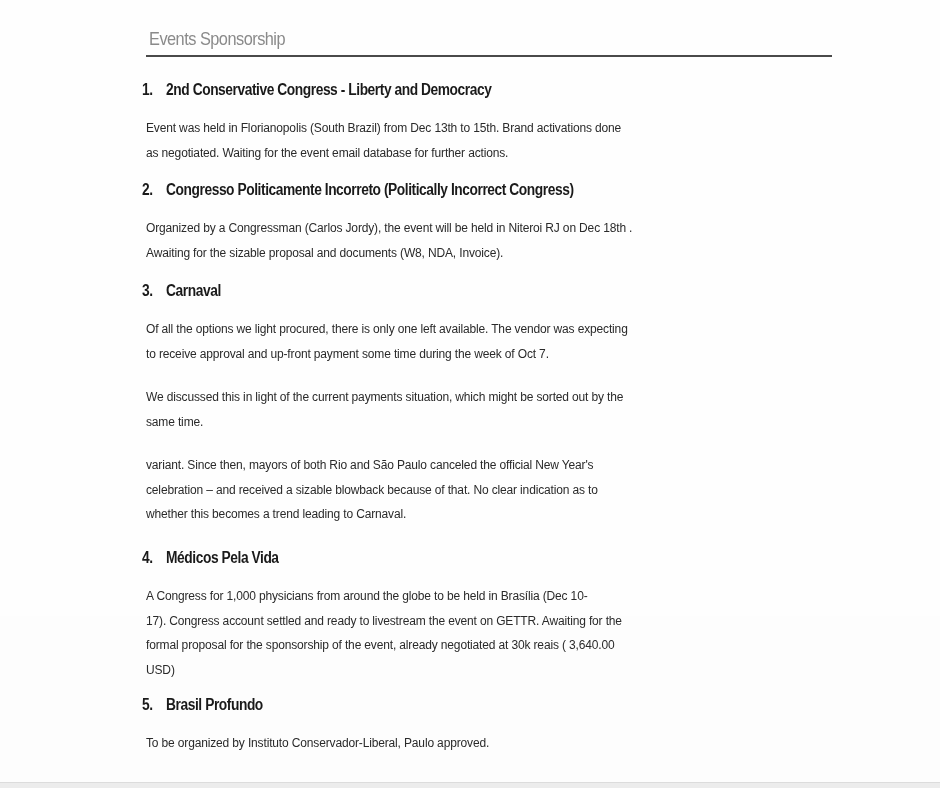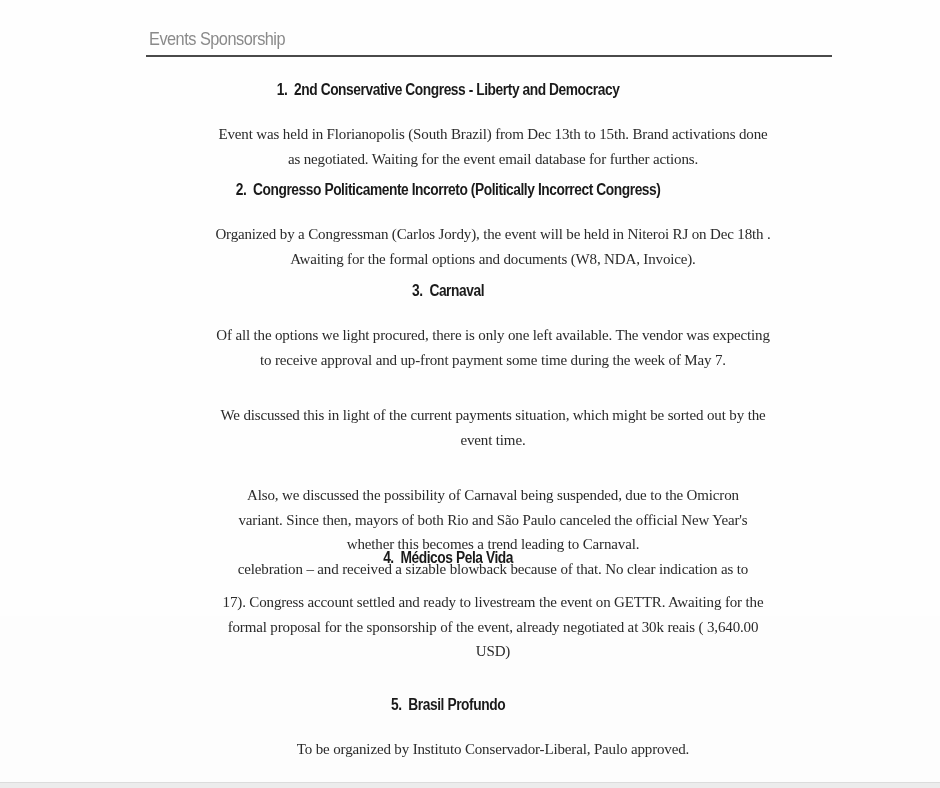--- a/index.html
+++ b/index.html
@@ -19,34 +19,34 @@
   .doc-title {
     position: absolute; left: 149px; top: 28px;
     font-family: "Liberation Sans", sans-serif;
     font-size: 19px; color: #8a8a8a; letter-spacing: -0.6px;
     transform: scaleX(0.86); transform-origin: left top;
   }
   .title-rule {
     position: absolute; left: 146px; top: 55px; width: 686px; height: 2px;
     background: #4a4a4a;
   }
-  .section { position: absolute; left: 148px; width: 690px; text-align: center; }
+  .section { position: absolute; left: 142px; width: 690px; }
   .heading {
     font-family: "Liberation Sans", sans-serif;
     font-weight: bold; font-size: 16px; color: #1a1a1a;
     letter-spacing: -0.5px; white-space: nowrap;
     transform: scaleX(0.86); transform-origin: left top;
     height: 20px;
   }
   .heading .num { display: inline-block; width: 28px; }
   .para {
-    font-family: Liberation Serif, serif;
-    font-size: 15px; color: #2a2a2a; line-height: 24.5px;
+    font-family: Liberation Sans, sans-serif;
+    font-size: 12px; color: #2a2a2a; line-height: 24.5px;
     letter-spacing: -0.15px;
-    margin: 10px;
+    margin: 4px;
   }
   .para-line { display: block; white-space: nowrap; }
   .gap { height: 11px; }
 </style>
 </head>
 <body>
 
 <div class="page">
   <div class="doc-title">Events Sponsorship</div>
   <div class="title-rule"></div>
@@ -58,49 +58,49 @@
       <span class="para-line">Event was held in Florianopolis (South Brazil) from Dec 13th to 15th. Brand activations done</span>
       <span class="para-line">as negotiated. Waiting for the event  email database for further actions.</span>
     </p>
   </div>
 
   <div class="section" style="top:181px;">
     <div class="heading"><span class="num">2.</span><span>Congresso Politicamente Incorreto (Politically Incorrect Congress)</span></div>
     <div class="gap"></div>
     <p class="para">
       <span class="para-line">Organized by a Congressman (Carlos Jordy), the event will be held in Niteroi RJ on Dec 18th .</span>
-      <span class="para-line">Awaiting for the formal options and documents (W8, NDA, Invoice).</span>
+      <span class="para-line">Awaiting for the sizable proposal and documents (W8, NDA, Invoice).</span>
     </p>
   </div>
 
   <div class="section" style="top:282px;">
     <div class="heading"><span class="num">3.</span><span>Carnaval</span></div>
     <div class="gap"></div>
     <p class="para">
       <span class="para-line">Of all the options we light procured, there is only one left available.  The vendor was expecting</span>
-      <span class="para-line">to receive approval and up-front payment some time during the week of May 7.</span>
+      <span class="para-line">to receive approval and up-front payment some time during the week of Oct 7.</span>
     </p>
     <div style="height:11px;"></div>
     <p class="para">
       <span class="para-line">We discussed this in light of the current payments situation, which might be sorted out by the</span>
-      <span class="para-line">event time.</span>
+      <span class="para-line">same time.</span>
     </p>
     <div style="height:11px;"></div>
     <p class="para">
-      <span class="para-line">Also, we discussed the possibility of Carnaval being suspended, due to the Omicron</span>
       <span class="para-line">variant.  Since then, mayors of both Rio and São Paulo canceled the official New Year's</span>
+      <span class="para-line">celebration – and received a sizable blowback because of that.  No clear indication as to</span>
       <span class="para-line">whether this becomes a trend leading to Carnaval.</span>
-      <span class="para-line">celebration – and received a sizable blowback because of that.  No clear indication as to</span>
     </p>
   </div>
 
   <div class="section" style="top:549px;">
     <div class="heading"><span class="num">4.</span><span>Médicos Pela Vida</span></div>
     <div class="gap"></div>
     <p class="para">
+      <span class="para-line">A Congress for 1,000 physicians from around the globe to be held in Brasília (Dec 10-</span>
       <span class="para-line">17).  Congress account settled and ready to livestream the event  on GETTR.  Awaiting for the</span>
       <span class="para-line">formal proposal for the sponsorship of the event, already negotiated at 30k reais ( 3,640.00</span>
       <span class="para-line">USD)</span>
     </p>
   </div>
 
   <div class="section" style="top:696px;">
     <div class="heading"><span class="num">5.</span><span>Brasil Profundo</span></div>
     <div class="gap"></div>
     <p class="para">

